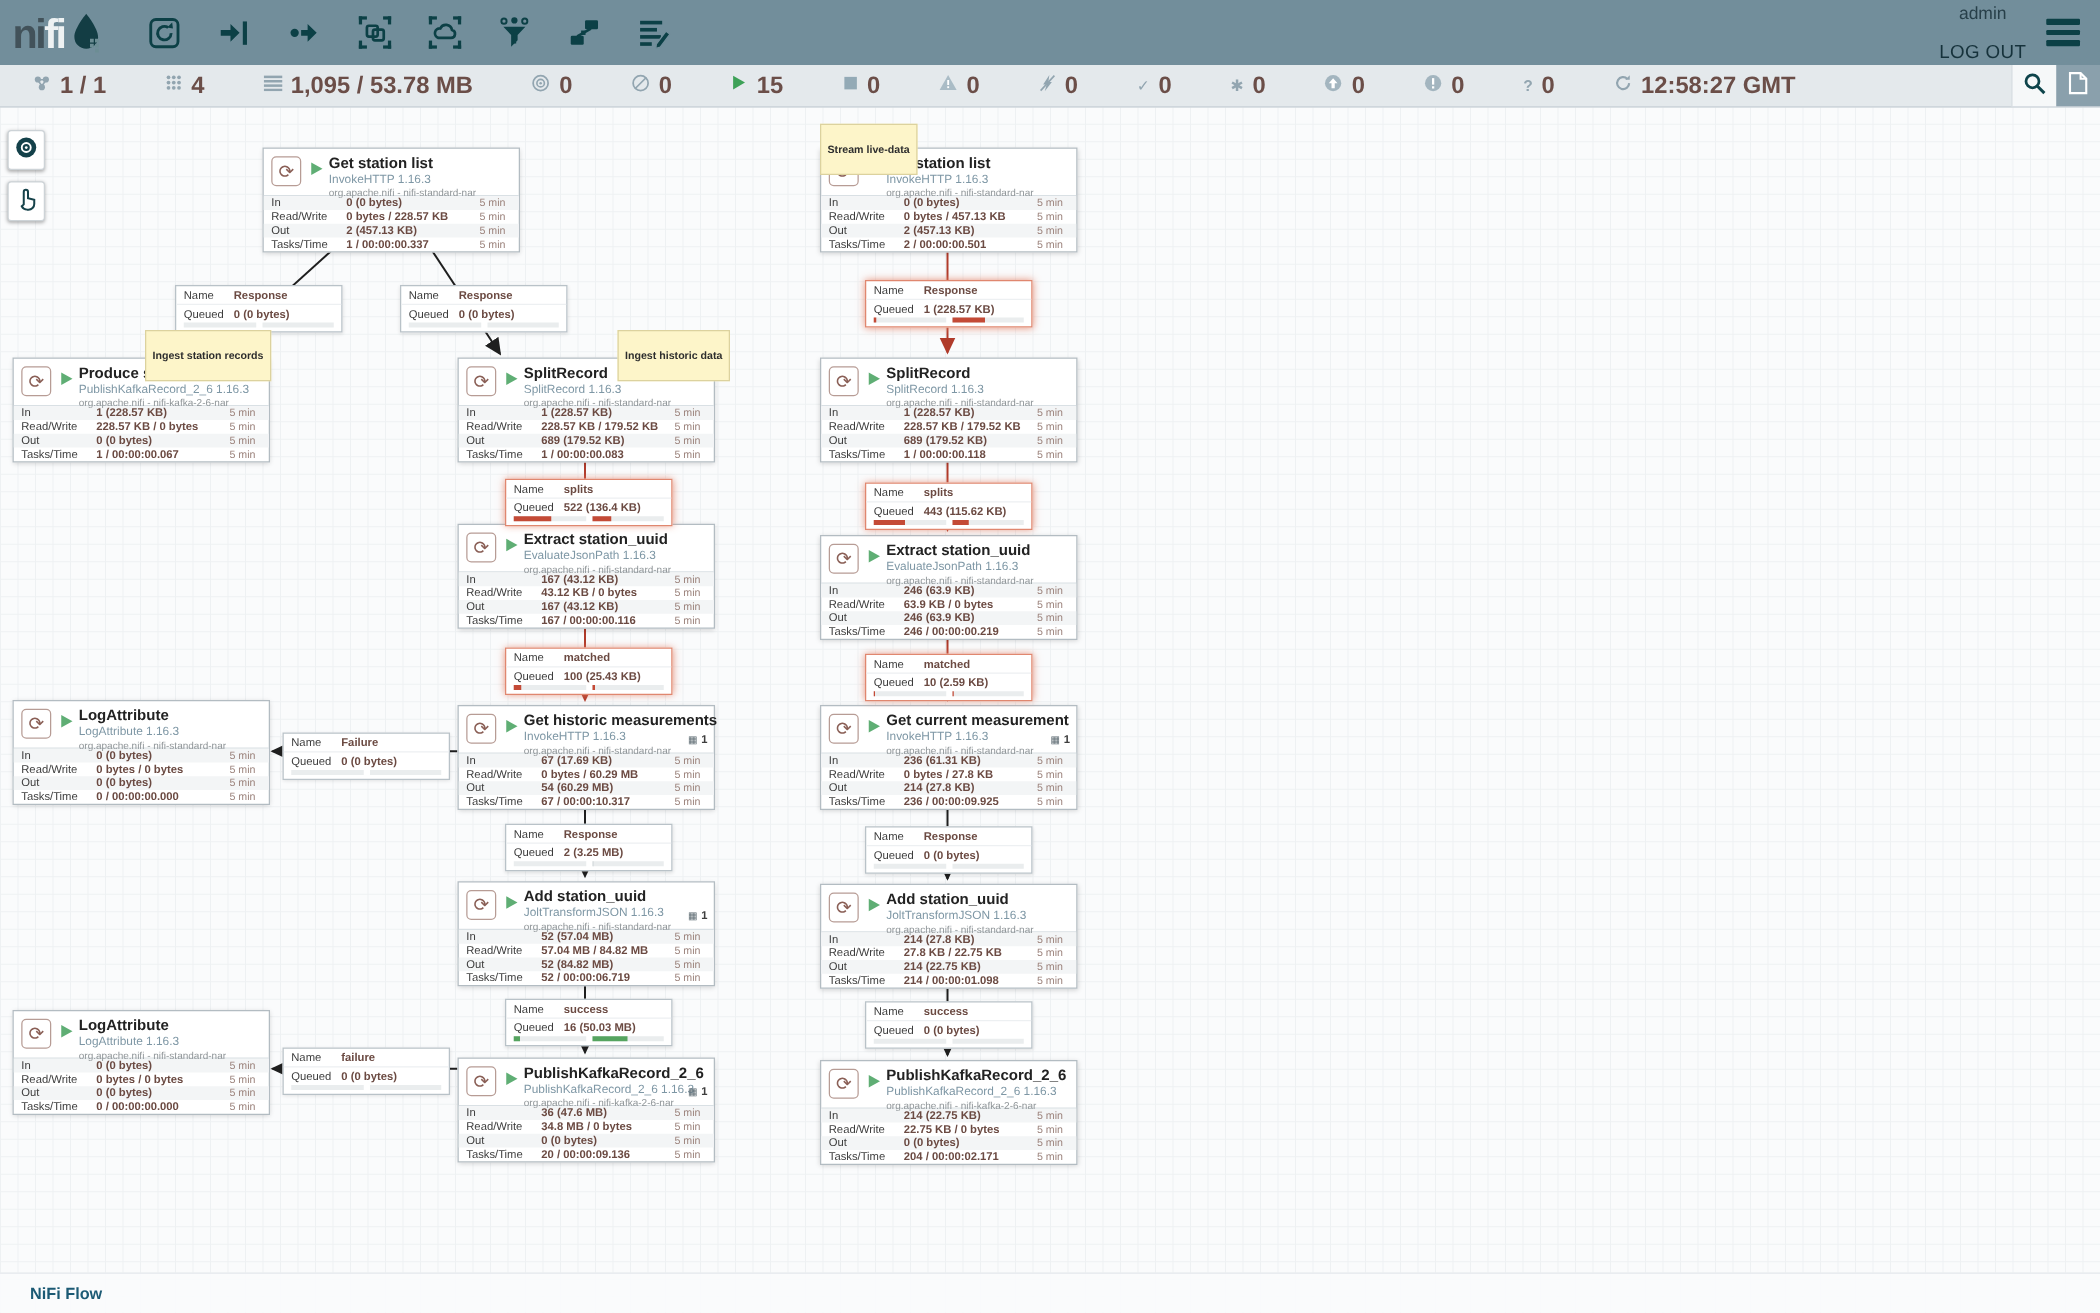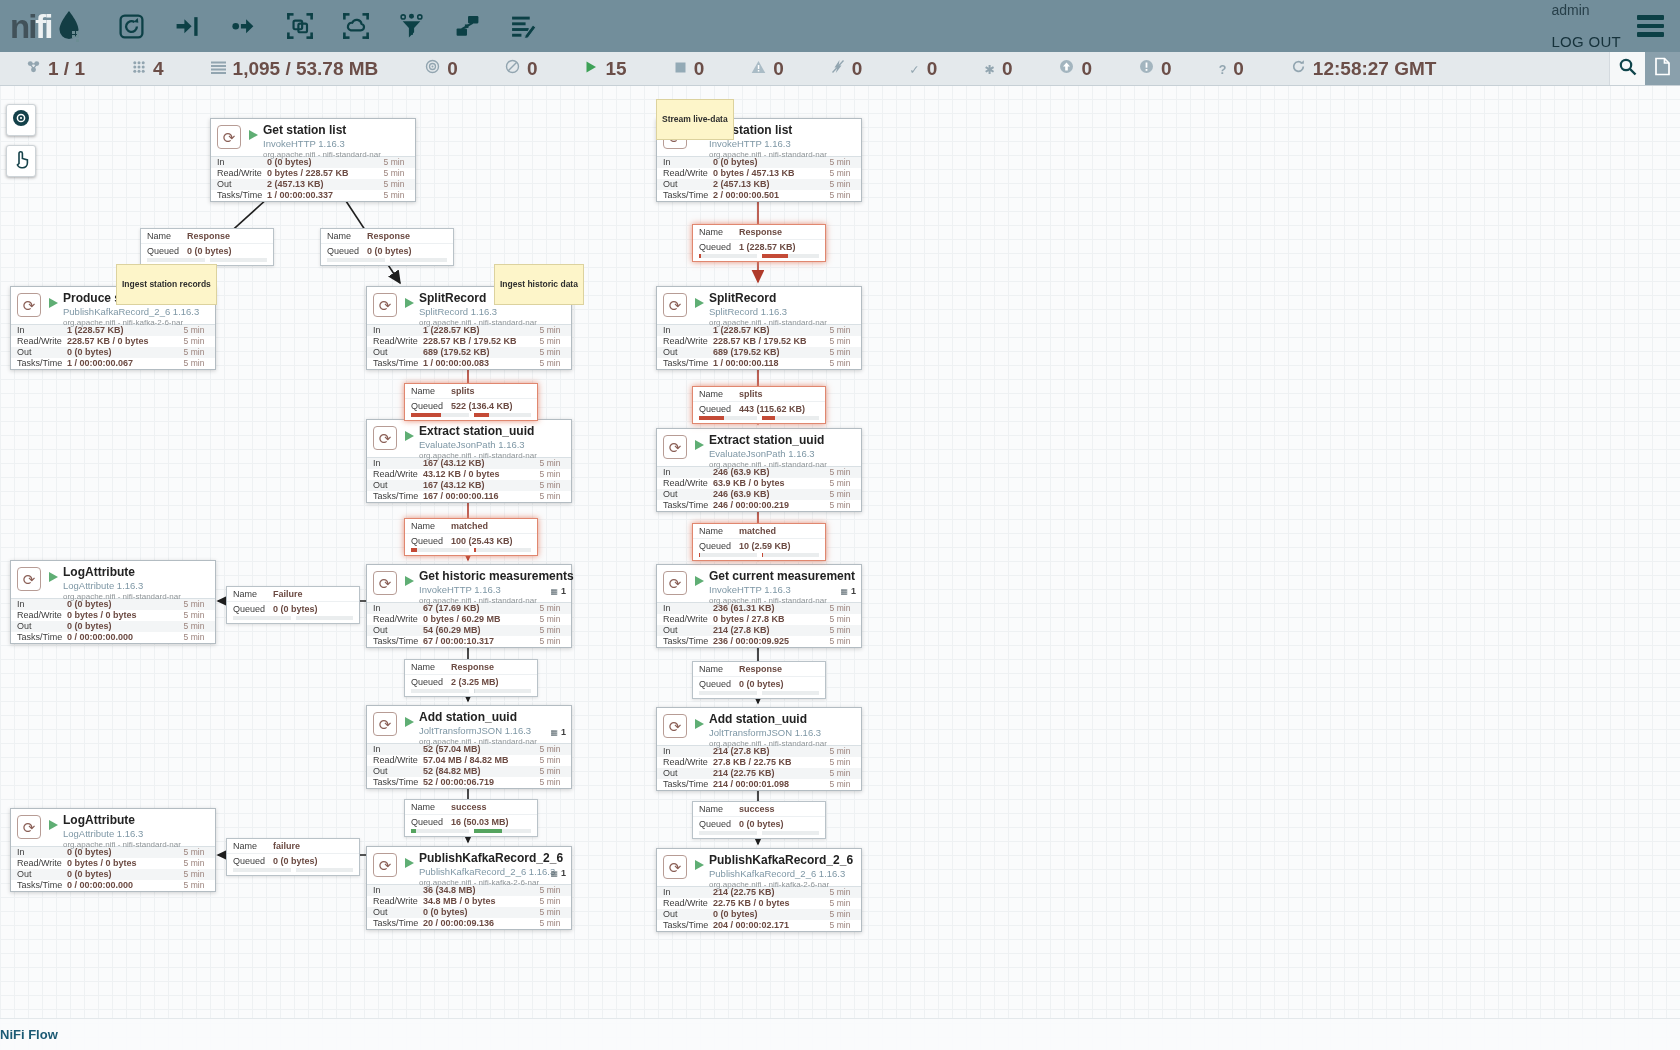--- a/index.html
+++ b/index.html
@@ -9,21 +9,21 @@
   
   .header{position:absolute;top:0;left:0;right:0;height:52px;background:#728e9b;
           display:flex;align-items:center;z-index:10}
   .logo{display:flex;align-items:center;padding:2px 6px 0 10px}
   .logo-text{font-size:33px;font-weight:bold;letter-spacing:-2px;line-height:46px}
   .lg-dark{color:#42525a}.lg-light{color:#eef2f3}
   .logo-drop{margin-left:2px;margin-top:4px}
   .tools{display:flex;gap:24px;margin-left:26px;align-items:center}
   .tool{width:32px;height:36px;display:flex;align-items:center;justify-content:center;cursor:pointer}
   .header-right{margin-left:auto;display:flex;align-items:center;gap:16px;padding-right:16px}
-  .user-block{display:flex;flex-direction:column;align-items:flex-start;gap:15px}
+  .user-block{display:flex;flex-direction:column;align-items:center;gap:15px}
   .user{color:#273f49;font-size:14px}
   .logout{color:#16323b;font-size:15px;letter-spacing:.3px;cursor:pointer}
   .hamburger{display:flex;flex-direction:column;gap:4px;cursor:pointer}
   .hamburger div{width:27px;height:4.5px;background:#0c4046;border-radius:1px}
 
   
   .statusbar{position:absolute;top:52px;left:0;right:0;height:33px;background:#e4e9ec;
              border-bottom:1px solid #c7d0d6;display:flex;align-items:stretch;z-index:9}
   .status-items{display:flex;align-items:center;padding-left:26px;flex:1}
   .status-item{display:flex;align-items:center;gap:7px;margin-right:47px;white-space:nowrap}
@@ -53,21 +53,21 @@
   .p-titles{margin-left:46px}
   .p-title{font-size:12px;font-weight:bold;color:#222;white-space:nowrap}
   .p-type{font-size:9.5px;color:#7e97a5;white-space:nowrap;margin-top:1px}
   .p-bundle{font-size:8px;color:#8f9598;white-space:nowrap;margin-top:1px}
   .p-threads{position:absolute;right:5px;top:21px;font-size:9px;color:#3e3e3e;display:flex;
              gap:3px;align-items:center;font-weight:bold}
   .p-threads .grid-glyph{font-size:8px;color:#5c6a71;font-weight:normal}
   .p-stats{border-top:1px solid #d9e0e4}
   .p-row{display:flex;align-items:center;height:11px;padding:0 6px;font-size:9px;line-height:11px}
   .p-row:nth-child(odd){background:#f3f5f6}
-  .p-row-label{width:50px;color:#3d3d3d}
+  .p-row-label{width:60px;color:#3d3d3d}
   .p-row-value{flex:1;color:#6b4a42;font-weight:bold;white-space:nowrap}
   .p-row-window{width:30px;text-align:center;color:#9b827b;font-size:8.5px}
 
   .conn{position:absolute;width:132px;background:#fff;border:1px solid #b9c2c8;z-index:3;
         box-shadow:0 1px 3px rgba(0,0,0,.12);cursor:pointer}
   .conn.alert{border-color:#e0876f;box-shadow:0 0 6px rgba(226,124,98,.85)}
   .conn-row{display:flex;gap:6px;padding:2px 6px;align-items:flex-end;font-size:9px}
   .conn-row.first{border-bottom:1px solid #edf0f2}
   .conn-field{color:#3c3c3c;width:34px}
   .conn-value{color:#6b4a42;font-weight:bold;white-space:nowrap}
@@ -81,21 +81,21 @@
   .canvas-label{position:absolute;height:15px;background:#fdf5c9;border:1px solid #dcd29e;z-index:3;
                 font-size:8.5px;font-weight:bold;color:#2e2e2e;line-height:14px;padding:12px 5px;
                 white-space:nowrap;cursor:pointer}
 
   .palette{position:absolute;left:6px;top:104px;z-index:4;display:flex;flex-direction:column;gap:9px}
   .pal-btn{width:28px;height:30px;background:#fff;border:1px solid #cdd3d7;border-radius:3px;
            box-shadow:0 1px 3px rgba(0,0,0,.3);display:flex;align-items:center;justify-content:center;
            cursor:pointer}
 
   .breadcrumb{position:absolute;left:0;right:0;bottom:0;height:31px;background:rgba(250,251,252,.93);
-              border-top:1px solid #e3e8eb;display:flex;align-items:center;padding-left:0;z-index:8}
+              border-top:1px solid #e3e8eb;display:flex;align-items:center;padding-left:24px;z-index:8}
   .breadcrumb-text{color:#1c5a74;font-size:13px;font-weight:bold;cursor:pointer}
 </style>
 </head>
 <body>
 
 <div class="grid"></div>
 
 <svg id="wires" width="1680" height="1050">
     <defs>
       <marker id="mA" markerWidth="9" markerHeight="9" refX="7.5" refY="4" orient="auto">
@@ -539,21 +539,21 @@
           <div class="p-bundle">org.apache.nifi - nifi-kafka-2-6-nar</div>
         </div>
         <div class="p-threads">
           <span class="grid-glyph">▦</span>
           <span>1</span>
         </div>
       </div>
       <div class="p-stats">
         <div class="p-row">
           <span class="p-row-label">In</span>
-          <span class="p-row-value">36 (34.8 MB)</span>
+          <span class="p-row-value">36 (47.6 MB)</span>
           <span class="p-row-window">5 min</span>
         </div>
         <div class="p-row">
           <span class="p-row-label">Read/Write</span>
           <span class="p-row-value">34.8 MB / 0 bytes</span>
           <span class="p-row-window">5 min</span>
         </div>
         <div class="p-row">
           <span class="p-row-label">Out</span>
           <span class="p-row-value">0 (0 bytes)</span>

